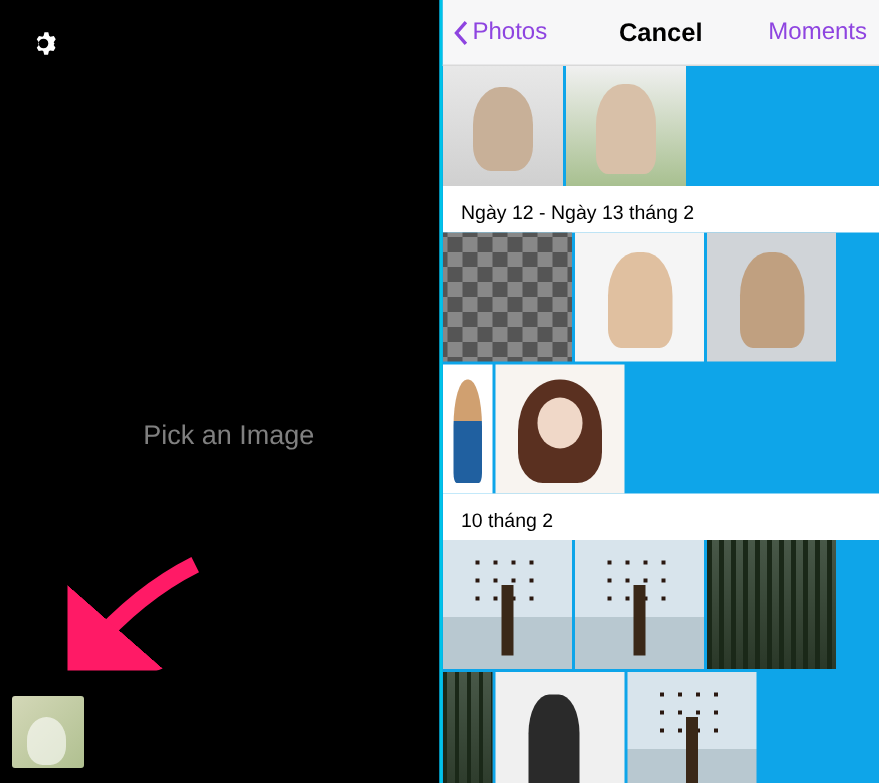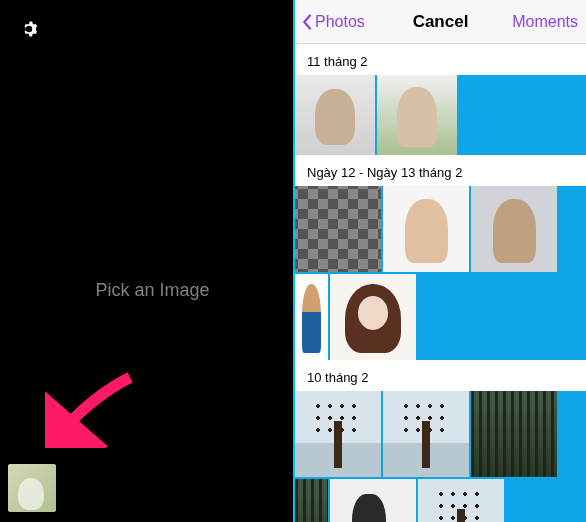--- a/index.html
+++ b/index.html
@@ -75,21 +75,20 @@
     <div class="nav-back">
       <svg viewBox="0 0 12 20">
           <path d="M10 2 L3 10 L10 18" stroke="#8e44e0" stroke-width="2.5" fill="none"></path>
         </svg>
       <span>Photos</span>
     </div>
     <div class="nav-title">Cancel</div>
     <div class="nav-cancel">Moments</div>
   </div>
   <div class="content">
-    <div class="section-header">11 tháng 2</div>
     <div class="grid">
       <div class="cell p-guy1"></div>
       <div class="cell p-guy2"></div>
     </div>
     <div class="section-header">Ngày 12 - Ngày 13 tháng 2</div>
     <div class="grid">
       <div class="cell big p-pixel"></div>
       <div class="cell big p-man1"></div>
       <div class="cell big p-man2"></div>
       <div class="cell big p-man3" style="width:33px"></div>

